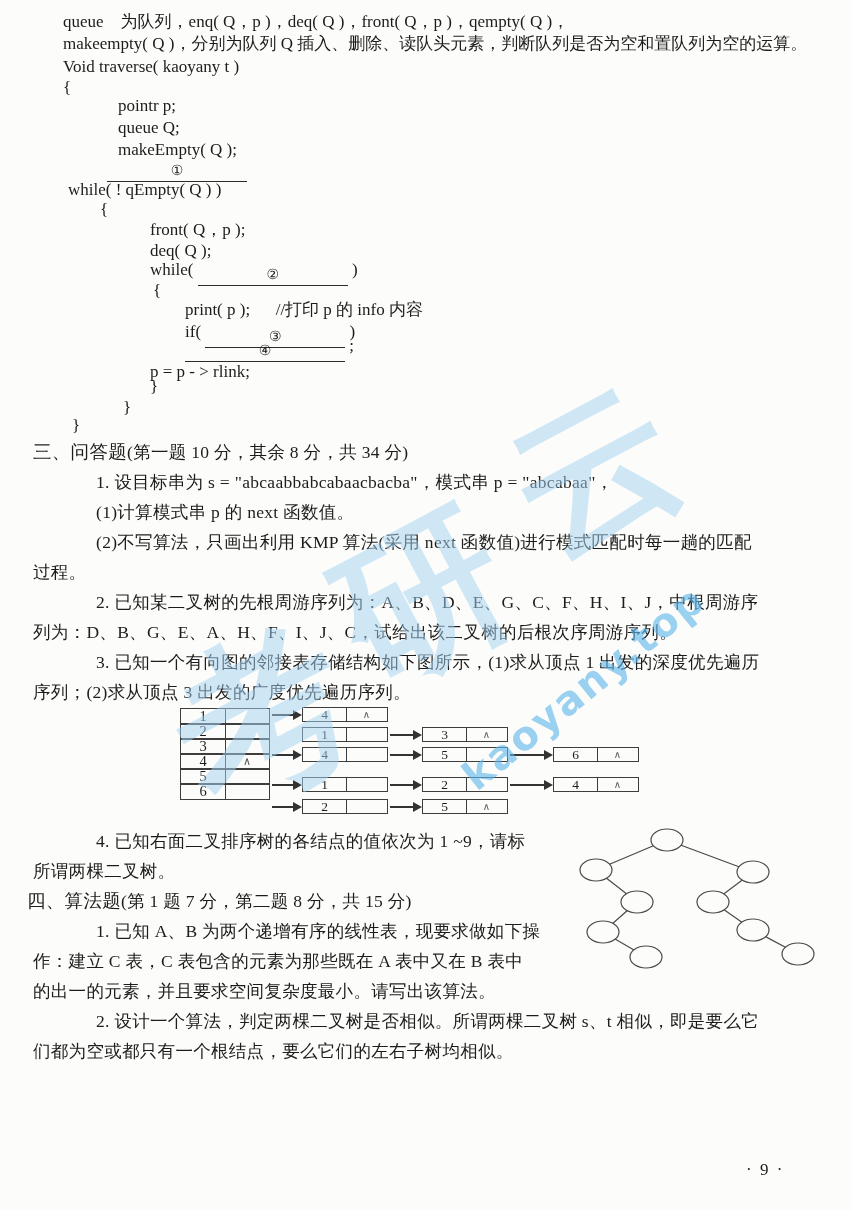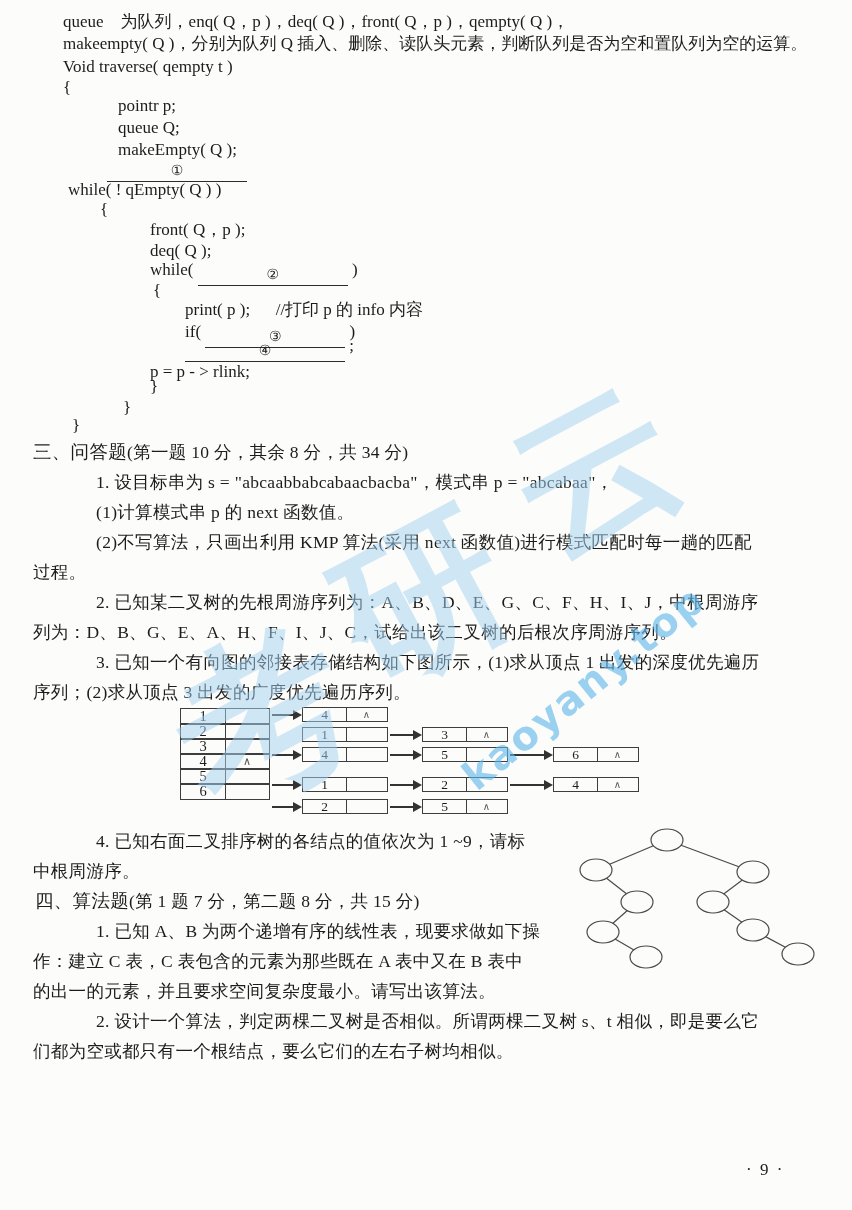--- a/index.html
+++ b/index.html
@@ -34,21 +34,21 @@
            font-family:"DejaVu Sans",sans-serif;}
   .footer{position:absolute;left:746px;top:1160px;font-size:17px;letter-spacing:2px;}
 </style>
 </head>
 <body>
 
 <div class="page">
   <div>
       <div class="code-line" style="left: 63px; top: 12px;"><span>queue　为队列，enq( Q，p )，deq( Q )，front( Q，p )，qempty( Q )，</span></div>
       <div class="code-line" style="left: 63px; top: 34px;"><span>makeempty( Q )，分别为队列 Q 插入、删除、读队头元素，判断队列是否为空和置队列为空的运算。</span></div>
-      <div class="code-line" style="left: 63px; top: 57px;"><span>Void traverse( qempty t )</span></div>
+      <div class="code-line" style="left: 63px; top: 57px;"><span>Void traverse( kaoyany t )</span></div>
       <div class="code-line" style="left: 63px; top: 78px;"><span>{</span></div>
       <div class="code-line" style="left: 118px; top: 96px;"><span>pointr p;</span></div>
       <div class="code-line" style="left: 118px; top: 118px;"><span>queue Q;</span></div>
       <div class="code-line" style="left: 118px; top: 140px;"><span>makeEmpty( Q );</span></div>
       <div class="code-line" style="left: 107px; top: 156px;"><span class="blank" style="width: 140px;">①</span></div>
       <div class="code-line" style="left: 68px; top: 180px;"><span>while( ! qEmpty( Q ) )</span></div>
       <div class="code-line" style="left: 100px; top: 200px;"><span>{</span></div>
       <div class="code-line" style="left: 150px; top: 220px;"><span>front( Q，p );</span></div>
       <div class="code-line" style="left: 150px; top: 241px; text-align: center;"><span>deq( Q );</span></div>
       <div class="code-line" style="left: 150px; top: 260px;"><span>while( </span><span class="blank" style="width: 150px;">②</span><span> )</span></div>
@@ -65,22 +65,22 @@
       <div class="text-line" style="left: 33px; top: 441px;"><span class="bold-head">三、问答题</span><span>(第一题 10 分，其余 8 分，共 34 分)</span></div>
       <div class="text-line" style="left: 96px; top: 471px;"><span>1. 设目标串为 s = "abcaabbabcabaacbacba"，模式串 p = "abcabaa"，</span></div>
       <div class="text-line" style="left: 96px; top: 501px;"><span>(1)计算模式串 p 的 next 函数值。</span></div>
       <div class="text-line" style="left: 96px; top: 531px;"><span>(2)不写算法，只画出利用 KMP 算法(采用 next 函数值)进行模式匹配时每一趟的匹配</span></div>
       <div class="text-line" style="left: 33px; top: 561px;"><span>过程。</span></div>
       <div class="text-line" style="left: 96px; top: 591px;"><span>2. 已知某二叉树的先根周游序列为：A、B、D、E、G、C、F、H、I、J，中根周游序</span></div>
       <div class="text-line" style="left: 33px; top: 621px;"><span>列为：D、B、G、E、A、H、F、I、J、C，试给出该二叉树的后根次序周游序列。</span></div>
       <div class="text-line" style="left: 96px; top: 651px; font-family: Liberation Serif, serif;"><span>3. 已知一个有向图的邻接表存储结构如下图所示，(1)求从顶点 1 出发的深度优先遍历</span></div>
       <div class="text-line" style="left: 33px; top: 681px;"><span>序列；(2)求从顶点 3 出发的广度优先遍历序列。</span></div>
       <div class="text-line" style="left: 96px; top: 830px;"><span>4. 已知右面二叉排序树的各结点的值依次为 1 ~9，请标</span></div>
-      <div class="text-line" style="left: 33px; top: 860px;"><span>中根周游序。</span></div>
-      <div class="text-line" style="left: 35px; top: 890px;"><span class="bold-head">四、算法题</span><span>(第 1 题 7 分，第二题 8 分，共 15 分)</span></div>
+      <div class="text-line" style="left: 33px; top: 860px;"><span>所谓两棵二叉树。</span></div>
+      <div class="text-line" style="left: 27px; top: 890px;"><span class="bold-head">四、算法题</span><span>(第 1 题 7 分，第二题 8 分，共 15 分)</span></div>
       <div class="text-line" style="left: 96px; top: 920px;"><span>1. 已知 A、B 为两个递增有序的线性表，现要求做如下操</span></div>
       <div class="text-line" style="left: 33px; top: 950px;"><span>作：建立 C 表，C 表包含的元素为那些既在 A 表中又在 B 表中</span></div>
       <div class="text-line" style="left: 33px; top: 980px;"><span>的出一的元素，并且要求空间复杂度最小。请写出该算法。</span></div>
       <div class="text-line" style="left: 96px; top: 1010px;"><span>2. 设计一个算法，判定两棵二叉树是否相似。所谓两棵二叉树 s、t 相似，即是要么它</span></div>
       <div class="text-line" style="left: 33px; top: 1040px;"><span>们都为空或都只有一个根结点，要么它们的左右子树均相似。</span></div>
     </div>
   <div>
       <div class="adj-table" style="left: 180px; top: 708px;">
         <div class="adj-row">
           <div class="adj-cell cell-id">1</div>

